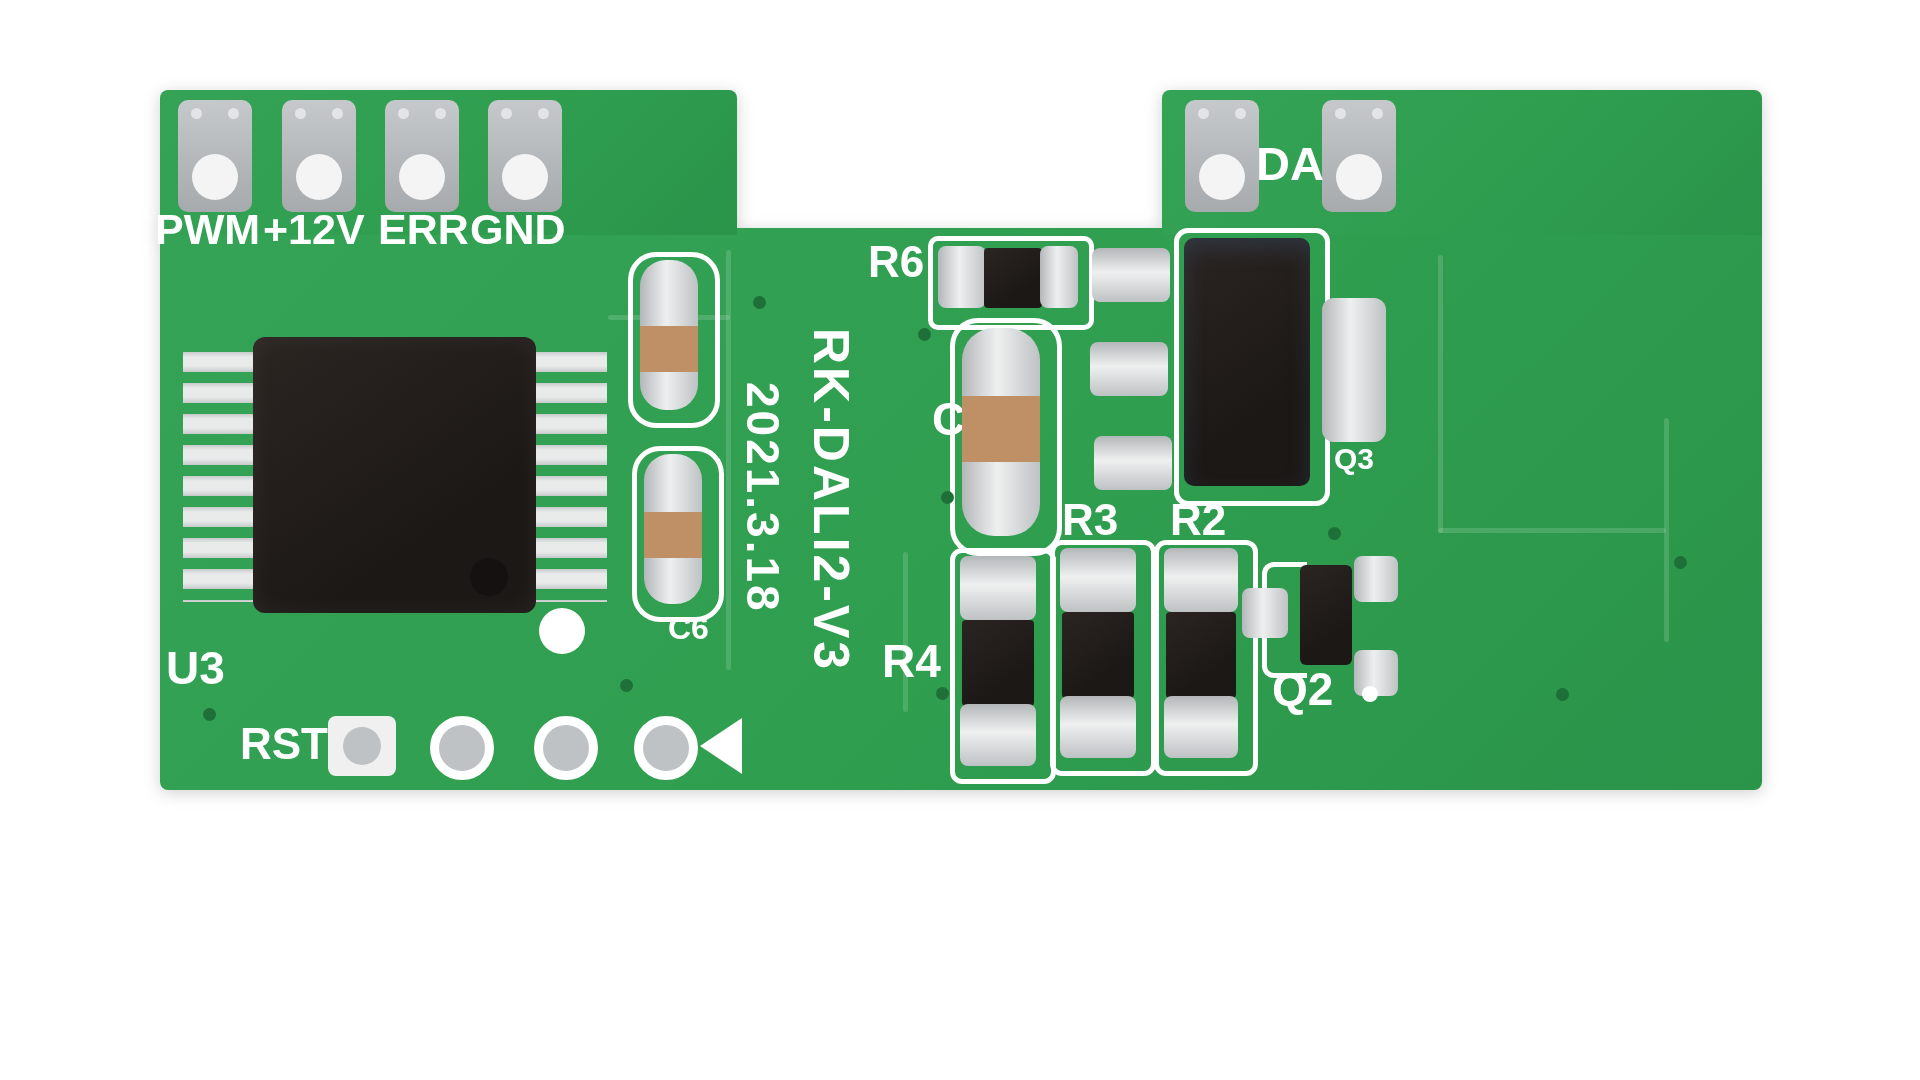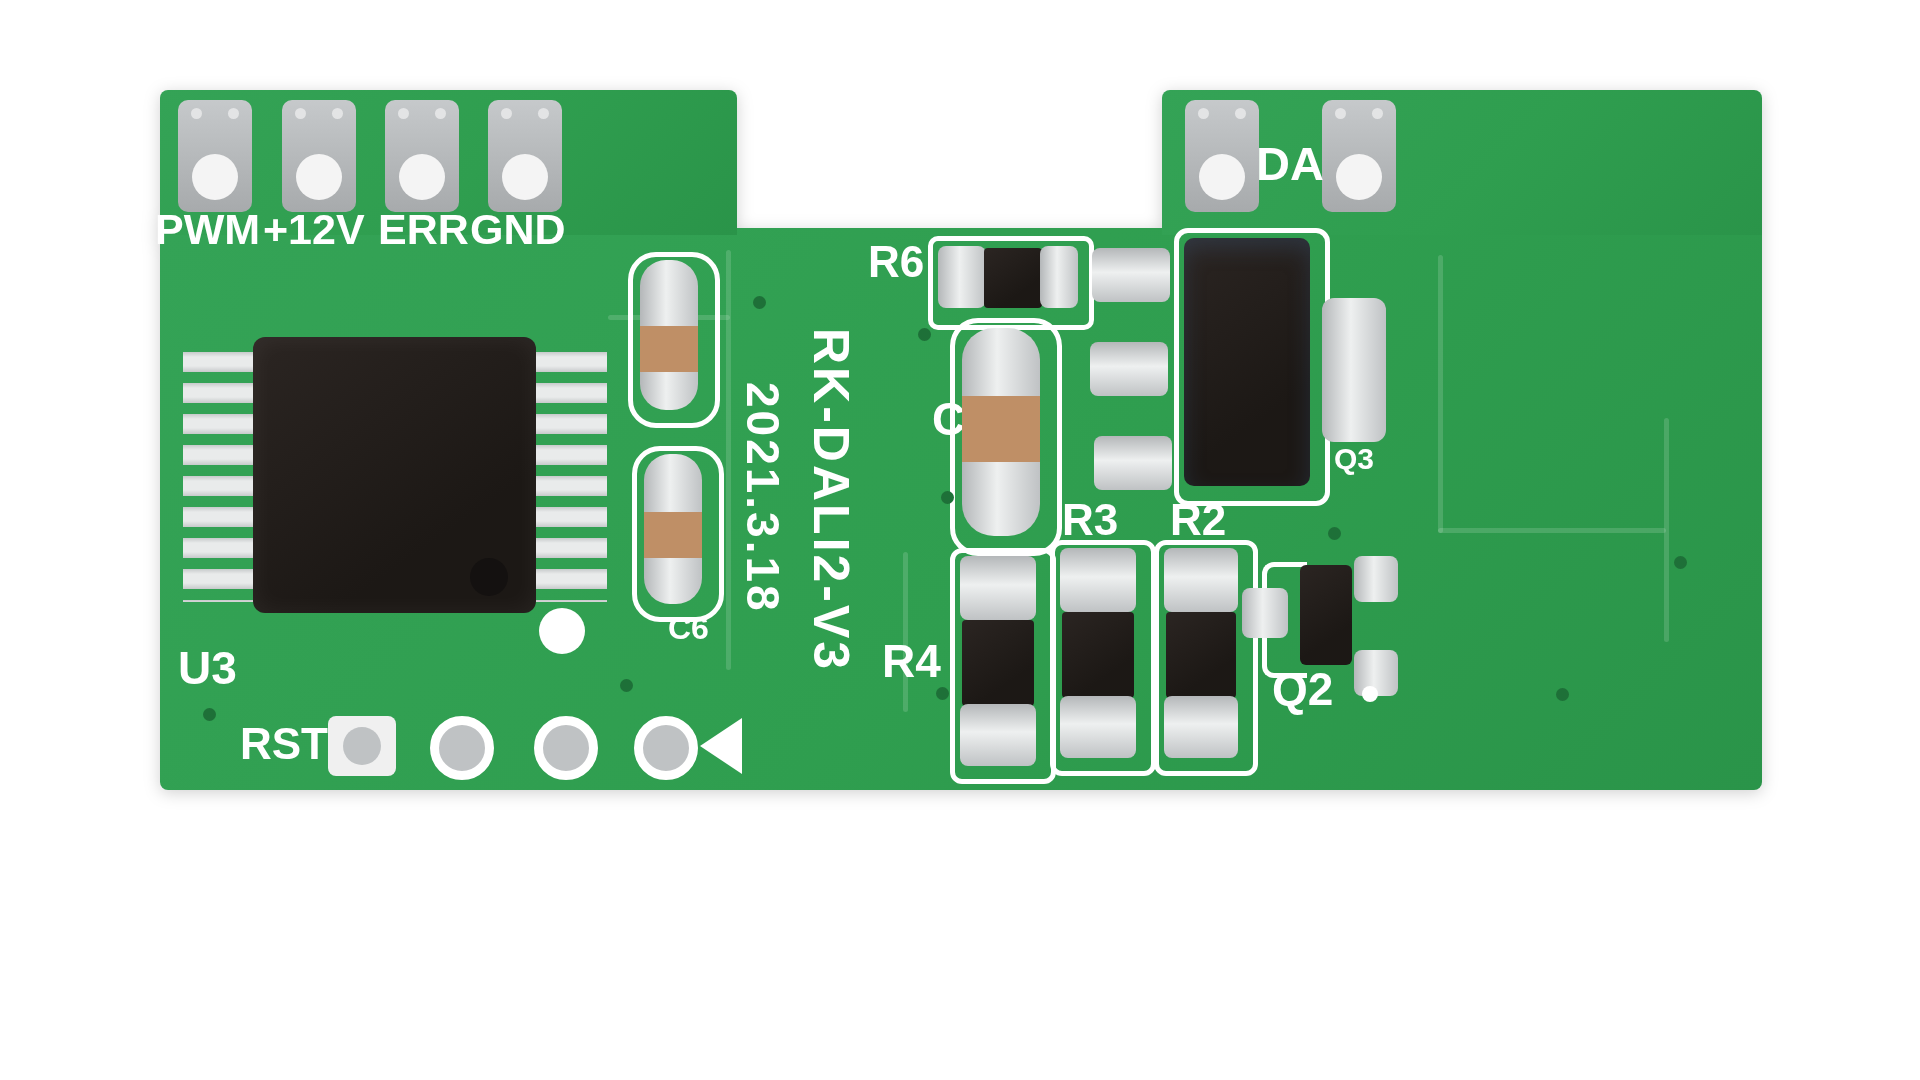--- a/index.html
+++ b/index.html
@@ -70,21 +70,21 @@
     <div class="cpad" style="left:1185px; top:100px;"></div>
     <div class="cpad" style="left:1322px; top:100px;"></div>
     <div class="silk" style="left:1256px; top:140px; font-size:47px;">DA</div>
 
     <div class="leads-h" style="left:262px; top:265px; width:262px; height:73px;"></div>
     <div class="leads-h" style="left:262px; top:612px; width:262px; height:74px;"></div>
     <div class="leads-v" style="left:183px; top:352px; width:71px; height:250px;"></div>
     <div class="leads-v" style="left:536px; top:352px; width:71px; height:250px;"></div>
     <div class="blackc" style="left:253px; top:337px; width:283px; height:276px; border-radius:12px; box-shadow: inset 0 0 26px rgba(255,255,255,0.06);"></div>
     <div style="position:absolute; left:470px; top:558px; width:38px; height:38px; border-radius:50%; background:#141110;"></div>
-    <div class="silk" style="left:178px; top:645px; font-size:46px;">U3</div>
+    <div class="silk" style="left:166px; top:645px; font-size:46px;">U3</div>
 
     <div class="outline" style="left:628px; top:252px; width:82px; height:166px; border-radius:28px;"></div>
     <div class="silver" style="left:640px; top:260px; width:58px; height:150px; border-radius:26px;">
       <div class="band" style="top:66px; height:46px;"></div>
     </div>
     <div class="outline" style="left:632px; top:446px; width:82px; height:166px; border-radius:28px;"></div>
     <div class="silver" style="left:644px; top:454px; width:58px; height:150px; border-radius:26px;">
       <div class="band" style="top:58px; height:46px;"></div>
     </div>
     <div class="silk" style="left:668px; top:612px; font-size:32px;">C6</div>

